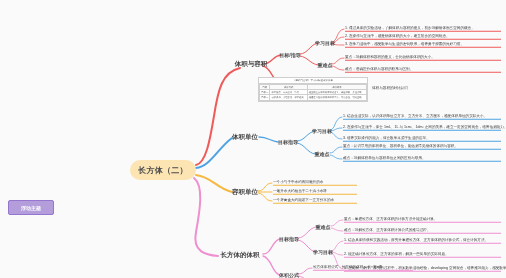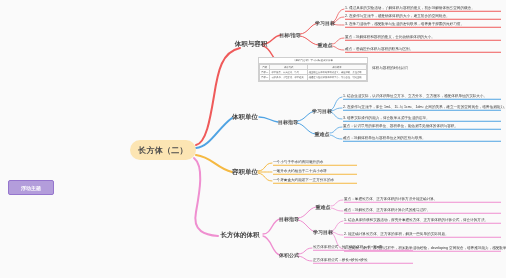--- a/index.html
+++ b/index.html
@@ -2,21 +2,21 @@
 <html><head>
 <meta charset="utf-8">
 <style>
   html,body{margin:0;padding:0;}
   body{
     width:506px;height:278px;overflow:hidden;
     background:#fafafa;
     font-family:"Liberation Sans","DejaVu Sans",sans-serif;
     position:relative;
   }
-  #canvas{position:absolute;inset:0;width:506px;height:246px;}
+  #canvas{position:absolute;inset:0;width:506px;height:246px;margin-top:20px;}
   svg.edges{position:absolute;left:0;top:0;width:506px;height:278px;pointer-events:none;}
 
   .node{position:absolute;white-space:nowrap;color:#3c3c3c;}
 
   
   .central{
     left:130px;top:140px;width:66px;height:20px;
     background:#fce5b3;border-radius:10px;
     display:flex;align-items:center;justify-content:center;
     font-size:8px;font-weight:bold;color:#4a4a4a;letter-spacing:.3px;

